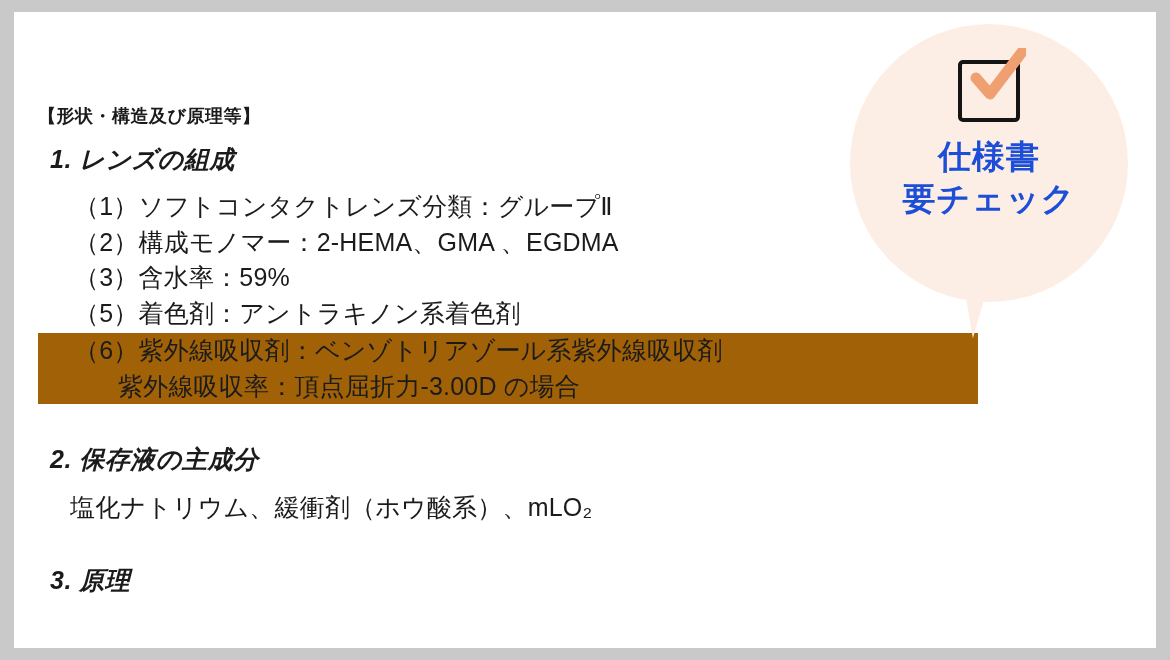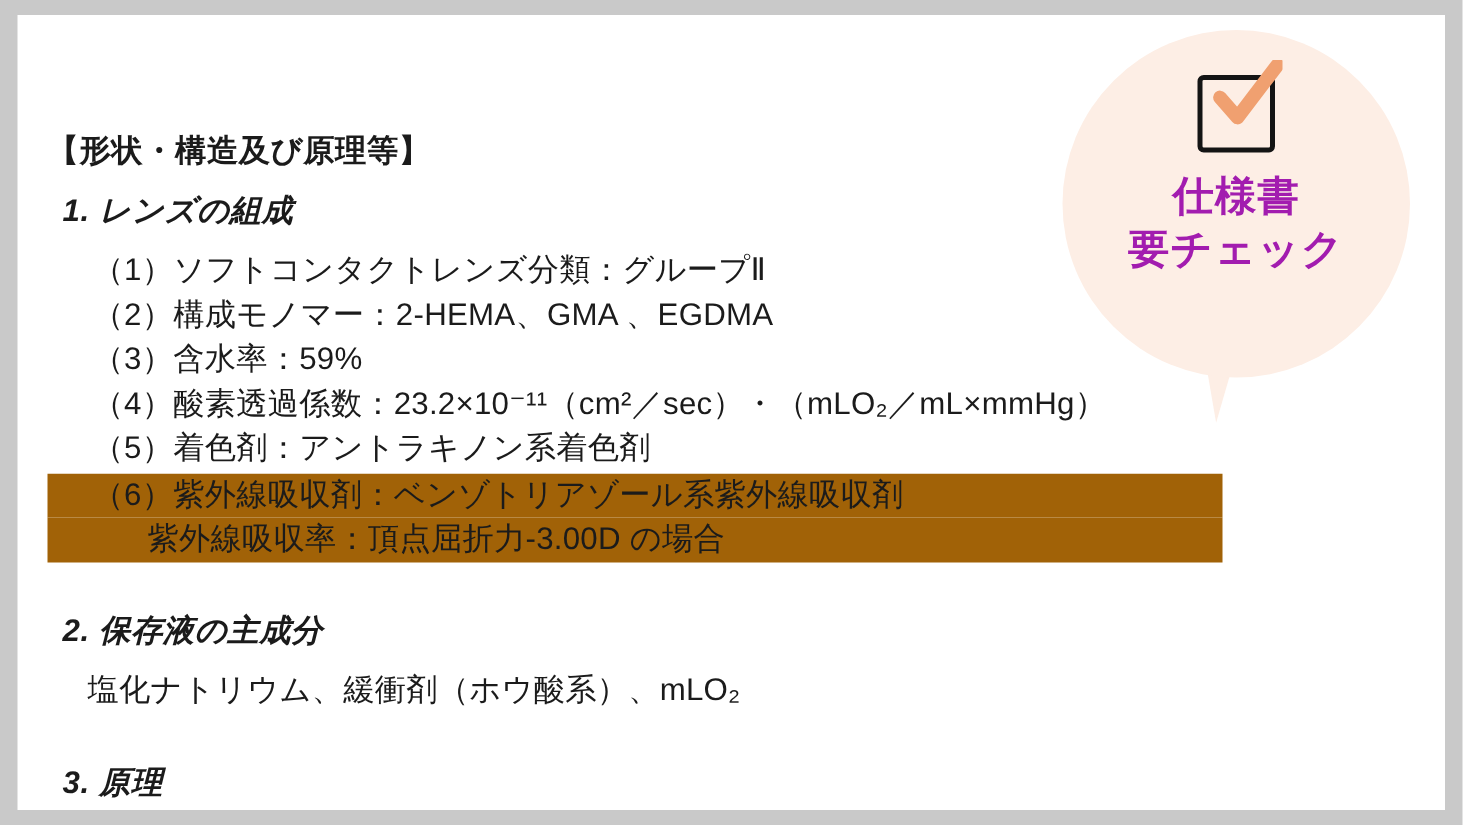--- a/index.html
+++ b/index.html
@@ -27,21 +27,21 @@
     left: 24px;
     top: 92px;
     width: 940px;
     color: #1b1b1b;
     font-size: 25px;
     line-height: 1.42;
     letter-spacing: 0.2px;
   }
   .heading {
     font-weight: bold;
-    font-size: 25px;
+    font-size: 18px;
     margin: 0 0 2px 0;
     letter-spacing: 0.5px;
   }
   .sec-title {
     font-weight: bold;
     margin: 12px;
     letter-spacing: 0.5px;
     font-style: italic;
   }
   .indent1 {
@@ -105,21 +105,21 @@
     margin-bottom: 14px;
   }
   .check-mark {
     position: absolute;
     left: 8px;
     top: -16px;
     width: 56px;
     height: 56px;
   }
   .bubble-text {
-    color: #a21caf;
+    color: #1d4ed8;
     font-weight: bold;
     font-size: 33px;
     line-height: 1.28;
     text-align: center;
     letter-spacing: 1px;
   }
 </style>
 </head>
 <body>
 
@@ -132,23 +132,20 @@
     <p class="sec-title">1. レンズの組成</p>
 
     <p class="indent1">
       <span class="num">（1）</span><span>ソフトコンタクトレンズ分類：グループⅡ</span>
     </p>
     <p class="indent1">
       <span class="num">（2）</span><span>構成モノマー：2-HEMA、GMA 、EGDMA</span>
     </p>
     <p class="indent1">
       <span class="num">（3）</span><span>含水率：59%</span>
-    </p>
-    <p class="indent1">
-      <span class="num">（4）</span><span>酸素透過係数：23.2×10⁻¹¹（cm²／sec）・（mLO₂／mL×mmHg）</span>
     </p>
     <p class="indent1">
       <span class="num">（5）</span><span>着色剤：アントラキノン系着色剤</span>
     </p>
 
     <div class="hl-block">
       <p class="indent1 hl">
         <span class="num">（6）</span><span>紫外線吸収剤：ベンゾトリアゾール系紫外線吸収剤</span>
       </p>
       <p class="indent1 hl">

